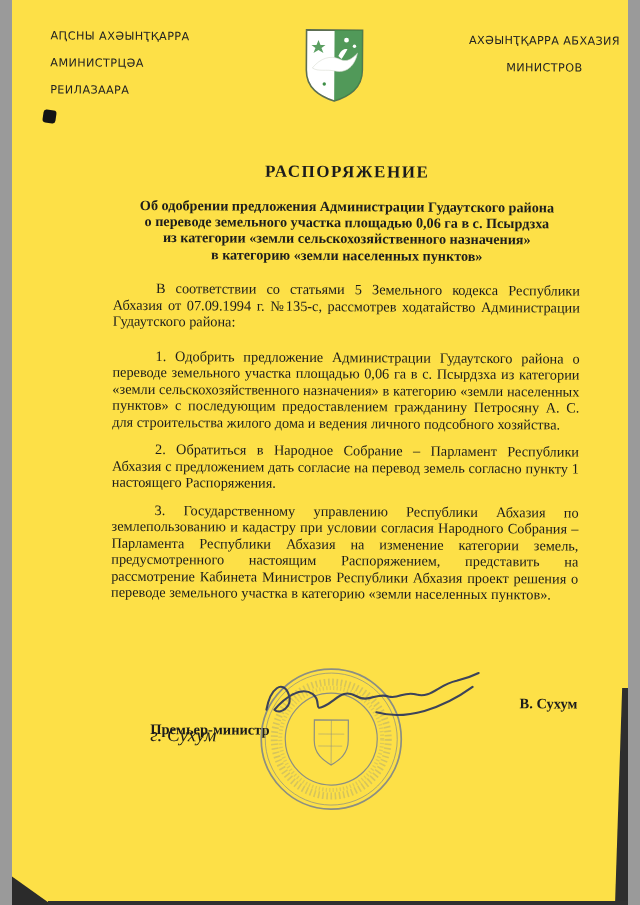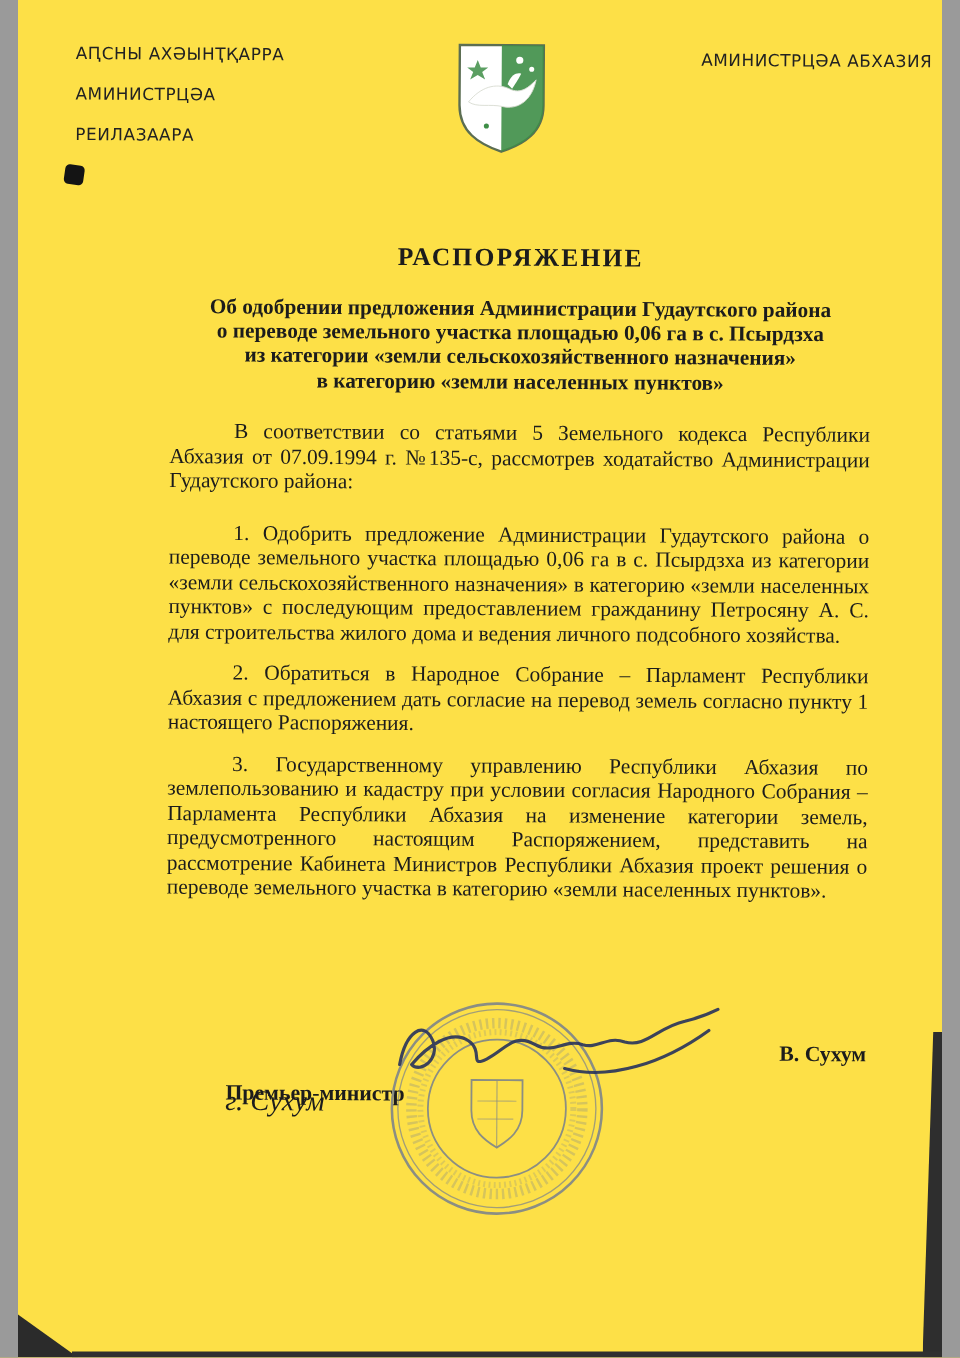--- a/index.html
+++ b/index.html
@@ -63,21 +63,22 @@
         <path d="M10 42 C18 32 28 29 37 33 C45 37 50 32 55 27 C52 42 42 47 33 45 C24 43 16 46 10 42 Z" fill="#ffffff" stroke="#d8dcd2" stroke-width="0.6"></path>
         <path d="M36 30 C38 24 42 22 45 23 C43 27 41 30 39 33 Z" fill="#ffffff"></path>
         <polygon points="16,14 18,19 23,19 19,22 21,27 16,24 11,27 13,22 9,19 14,19" fill="#3e8e47" opacity="0.85"></polygon>
         <circle cx="44" cy="14" r="2.4" fill="#ffffff"></circle>
         <circle cx="52" cy="20" r="1.7" fill="#ffffff"></circle>
         <circle cx="22" cy="58" r="1.7" fill="#3e8e47"></circle>
       </svg>
     </div>
 
     <div class="hdr-right">
-      <div>АМИНИСТРЦӘА АБХАЗИЯ</div>
+      <div>АХӘЫНҬҚАРРА АБХАЗИЯ</div>
+      <div>МИНИСТРОВ</div>
     </div>
 
     <div class="title">РАСПОРЯЖЕНИЕ</div>
     <div class="subtitle">
       <div>Об одобрении предложения Администрации Гудаутского района</div>
       <div>о переводе земельного участка площадью 0,06 га в с. Псырдзха</div>
       <div>из категории «земли сельскохозяйственного назначения»</div>
       <div>в категорию «земли населенных пунктов»</div>
     </div>
 

